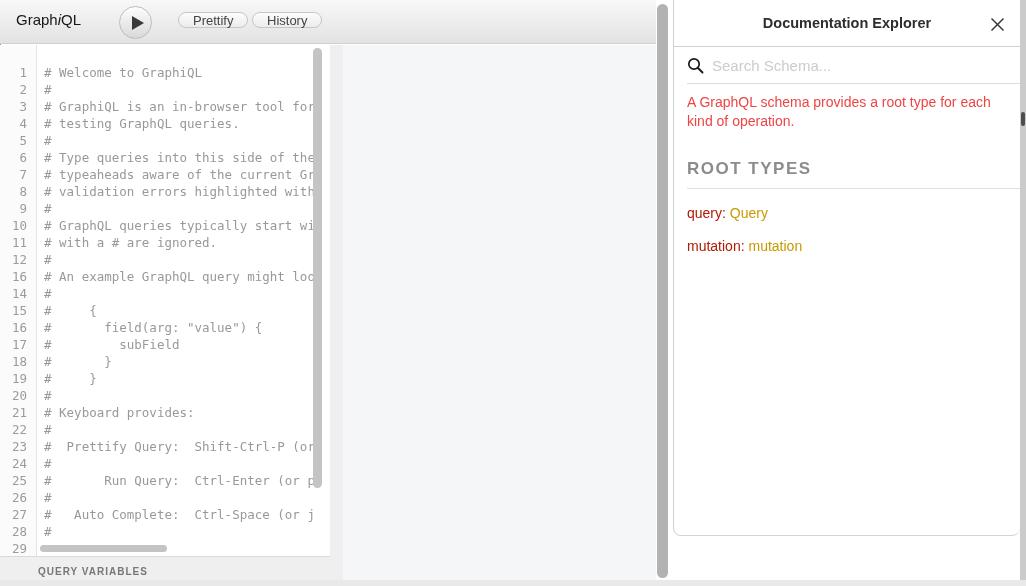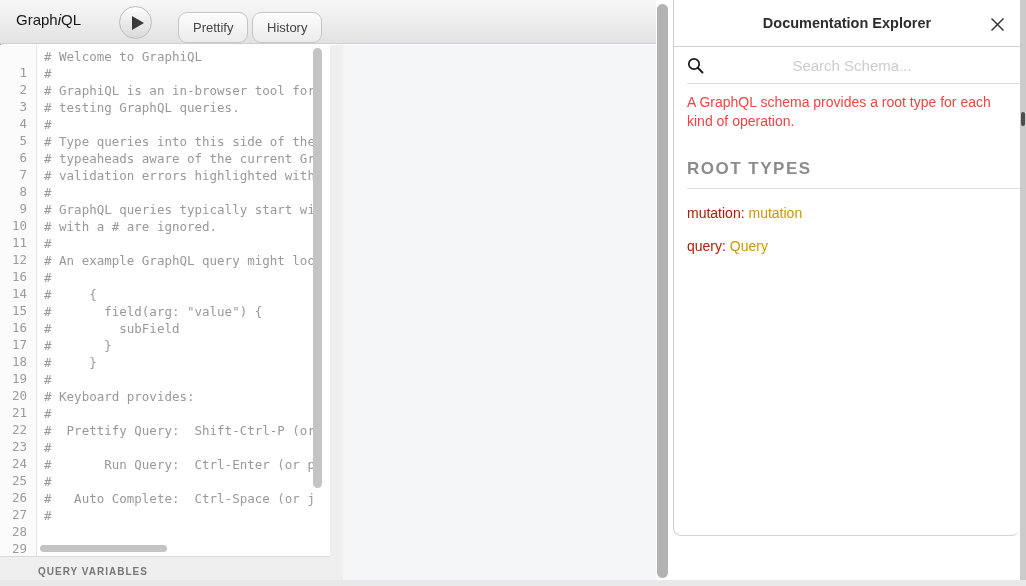--- a/index.html
+++ b/index.html
@@ -34,21 +34,21 @@
     cursor:pointer;display:flex;align-items:center;justify-content:center;
     box-shadow:0 1px 0 rgba(255,255,255,.7) inset;
   }
   .play-triangle{
     width:0;height:0;margin-left:4px;
     border-left:12px solid #3a3a3a;
     border-top:7px solid transparent;
     border-bottom:7px solid transparent;
   }
   .toolbar-btn{
-    position:absolute;top:12px;height:31px;padding:0 14px;
+    position:absolute;top:12px;height:16px;padding:0 14px;
     border:1px solid #c6c6c6;border-radius:9px;
     background:linear-gradient(#fcfcfc,#ececec);
     font-family:"Liberation Sans",sans-serif;font-size:13px;color:#444;
     cursor:pointer;
   }
   .btn-prettify{left:178px;}
   .btn-history{left:252px;}
 
   
   .editor-pane{
@@ -63,21 +63,21 @@
     position:absolute;left:0;top:0;width:37px;height:100%;
     background:#fbfbfb;border-right:1px solid #e3e3e3;
     padding-top:19px;
   }
   .ln{
     height:17px;line-height:17px;text-align:right;padding-right:9px;
     font-family:"DejaVu Sans Mono",monospace;font-size:12.5px;color:#9b9b9b;
   }
   .code{
     position:absolute;left:44px;top:0;width:269px;height:100%;
-    padding-top:3px;overflow:hidden;
+    padding-top:19px;overflow:hidden;
   }
   .cl{
     height:17px;line-height:17px;white-space:pre;
     font-family:"DejaVu Sans Mono",monospace;font-size:12.5px;color:#999999;
   }
   .editor-vscroll{
     position:absolute;left:313px;top:3px;width:9px;height:440px;
     background:#c4c4c4;border-radius:5px;
   }
   .editor-hscroll{
@@ -129,21 +129,20 @@
   }
   .doc-search-row{
     height:37px;margin-left:13px;border-bottom:1px solid #dcdcdc;
     display:flex;align-items:center;
   }
   .search-icon-svg{flex:0 0 auto;margin-right:8px;}
   .search-input{
     border:none;outline:none;width:280px;
     font-family:"Liberation Sans",sans-serif;font-size:15px;color:#333;
     background:transparent;
-    text-align:center;
   }
   .search-input::placeholder{color:#cccccc;opacity:1;}
   .doc-body{padding:9px 13px 0 13px;}
   .doc-desc{font-size:14px;color:#ef4444;line-height:19px;max-width:322px;}
   .doc-cat-title{
     margin-top:28px;margin-right:-13px;padding-bottom:9px;
     border-bottom:1px solid #e0e0e0;
     font-size:17px;font-weight:bold;color:#8c8c8c;letter-spacing:1.5px;
   }
   .doc-item{margin-top:16px;font-size:14px;line-height:17px;}
@@ -268,22 +267,22 @@
         <circle cx="7" cy="7" r="5.2" fill="none" stroke="#1a1a1a" stroke-width="1.7"></circle>
         <line x1="11" y1="11" x2="15.5" y2="15.5" stroke="#1a1a1a" stroke-width="1.9" stroke-linecap="round"></line>
       </svg>
       <input class="search-input" type="text" placeholder="Search Schema..." style="">
     </div>
 
     <div class="doc-body">
       <div class="doc-desc">A GraphQL schema provides a root type for each kind of operation.</div>
       <div class="doc-cat-title">ROOT TYPES</div>
       <div id="root-types">
+          <div class="doc-item"><a class="kw">query</a><span class="kw">: </span><a class="tn">Query</a></div>
           <div class="doc-item"><a class="kw">mutation</a><span class="kw">: </span><a class="tn">mutation</a></div>
-          <div class="doc-item"><a class="kw">query</a><span class="kw">: </span><a class="tn">Query</a></div>
         </div>
     </div>
   </div>
 
   <div class="right-strip">
     <div class="right-thumb"></div>
   </div>
 
   <div class="bottom-band"></div>
 </div>

